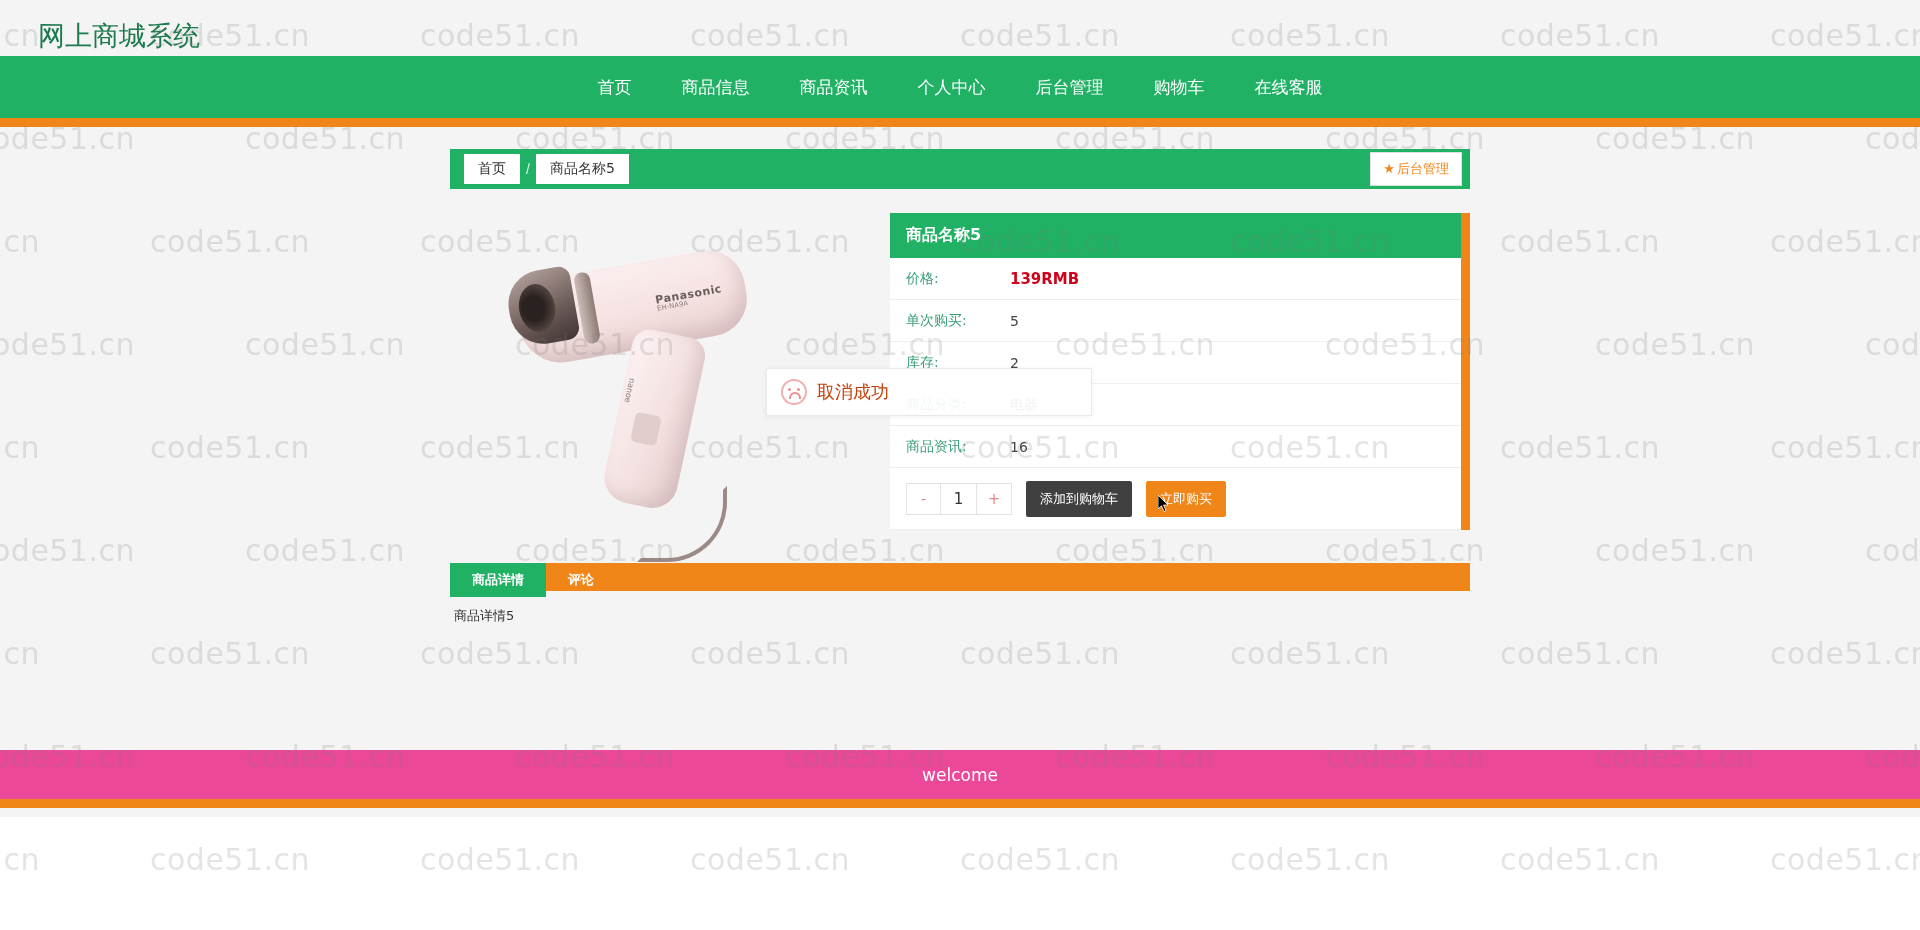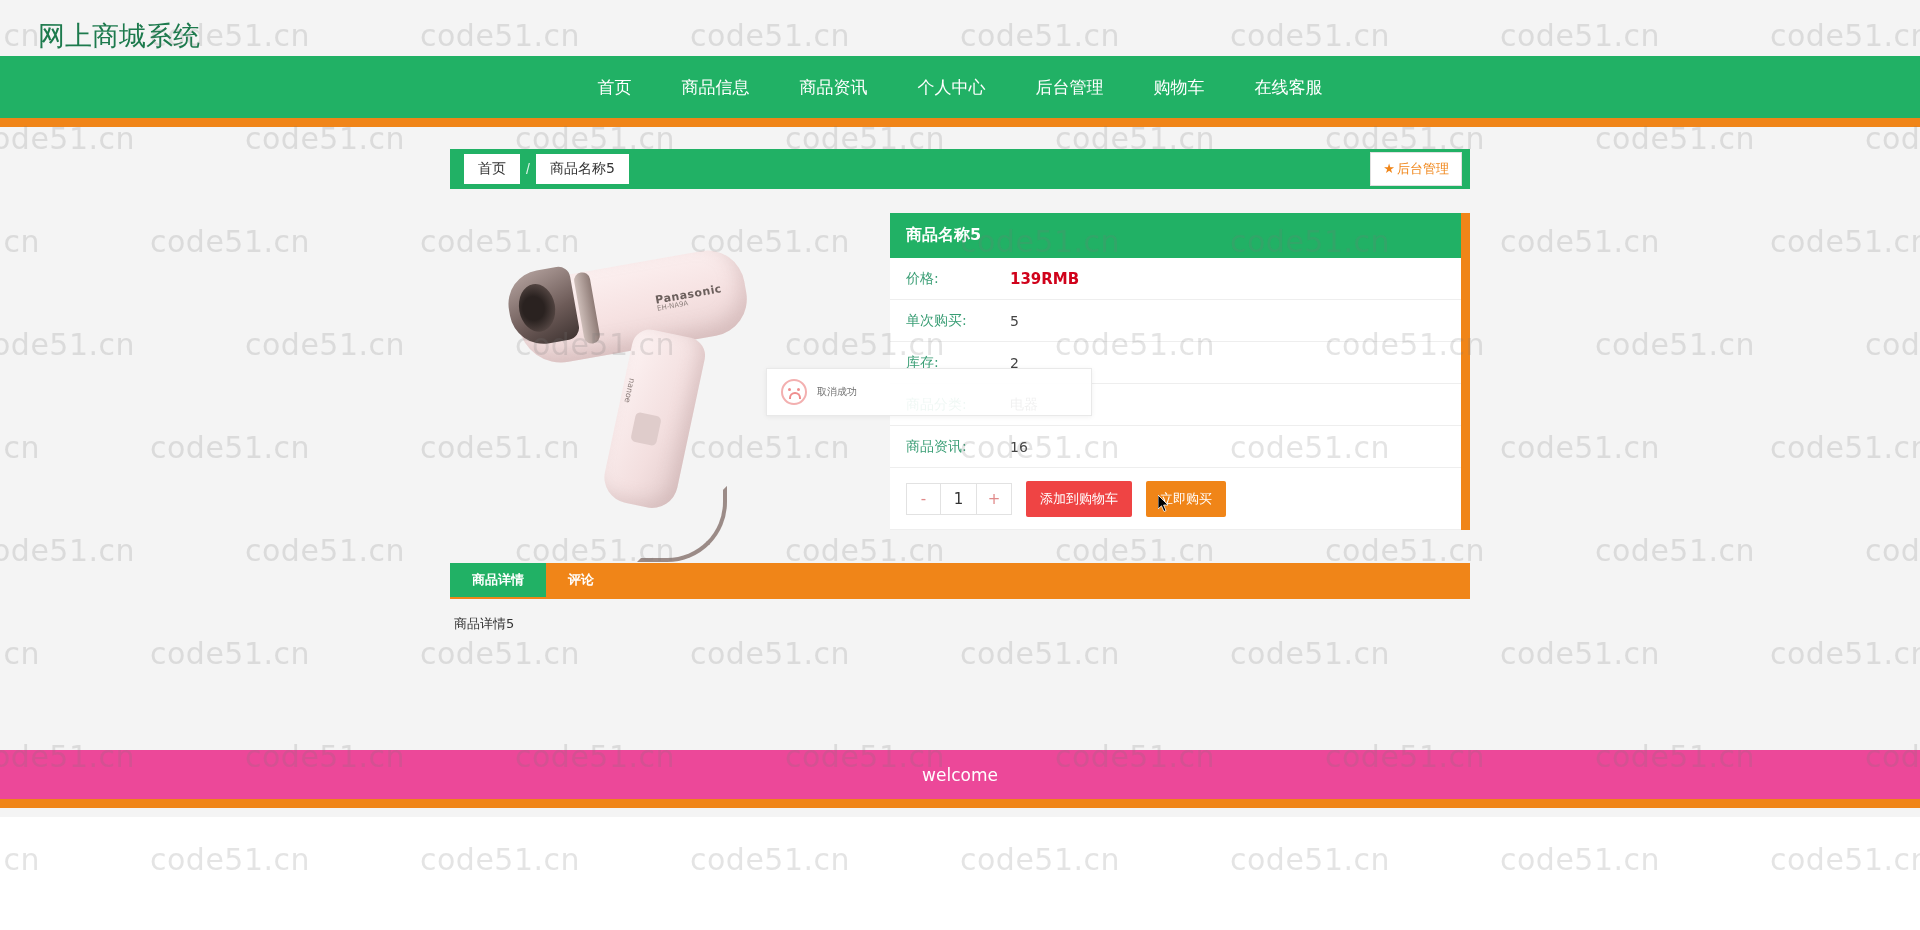--- a/index.html
+++ b/index.html
@@ -264,21 +264,21 @@
   .stepper div:last-child { border-right: none; }
   .act-btn {
     border: none;
     color: #ffffff;
     font-size: 13px;
     font-family: "DejaVu Sans", sans-serif;
     padding: 9px 14px;
     cursor: pointer;
     border-radius: 2px;
   }
-  #add-cart { background: #ef4444; }
+  #add-cart { background: #404040; }
   #buy-now  { background: #f08518; }
 
   
   #toast {
     position: absolute;
     left: 316px; top: 155px;
     width: 326px; height: 48px;
     background: rgba(255,255,255,0.92);
     border: 1px solid #e9e9e9;
     box-shadow: 0 1px 5px rgba(0,0,0,.06);
@@ -302,34 +302,34 @@
   #toast .face::before { left: 5px; }
   #toast .face::after  { right: 5px; }
   #toast .mouth {
     position: absolute; left: 6px; bottom: 4px;
     width: 12px; height: 7px;
     border: 2px solid #ef8c8c;
     border-bottom: none;
     border-radius: 8px 8px 0 0;
   }
   #toast .msg {
-    font-size: 10px; color: #737373;
+    font-size: 18px; color: #c2410c;
     font-family: Liberation Sans, sans-serif;
   }
 
   
   #tabs-wrap {
     margin-top: 20px;
     width: 1020px;
     position: relative;
   }
   #tabs {
     display: flex;
     background: #f08518;
-    height: 36px;
+    height: 28px;
   }
   .tab {
     color: #ffffff;
     font-size: 13px;
     font-weight: bold;
     font-family: "DejaVu Sans", sans-serif;
     padding: 0 22px;
     height: 34px;
     display: flex; align-items: center;
     cursor: pointer;

